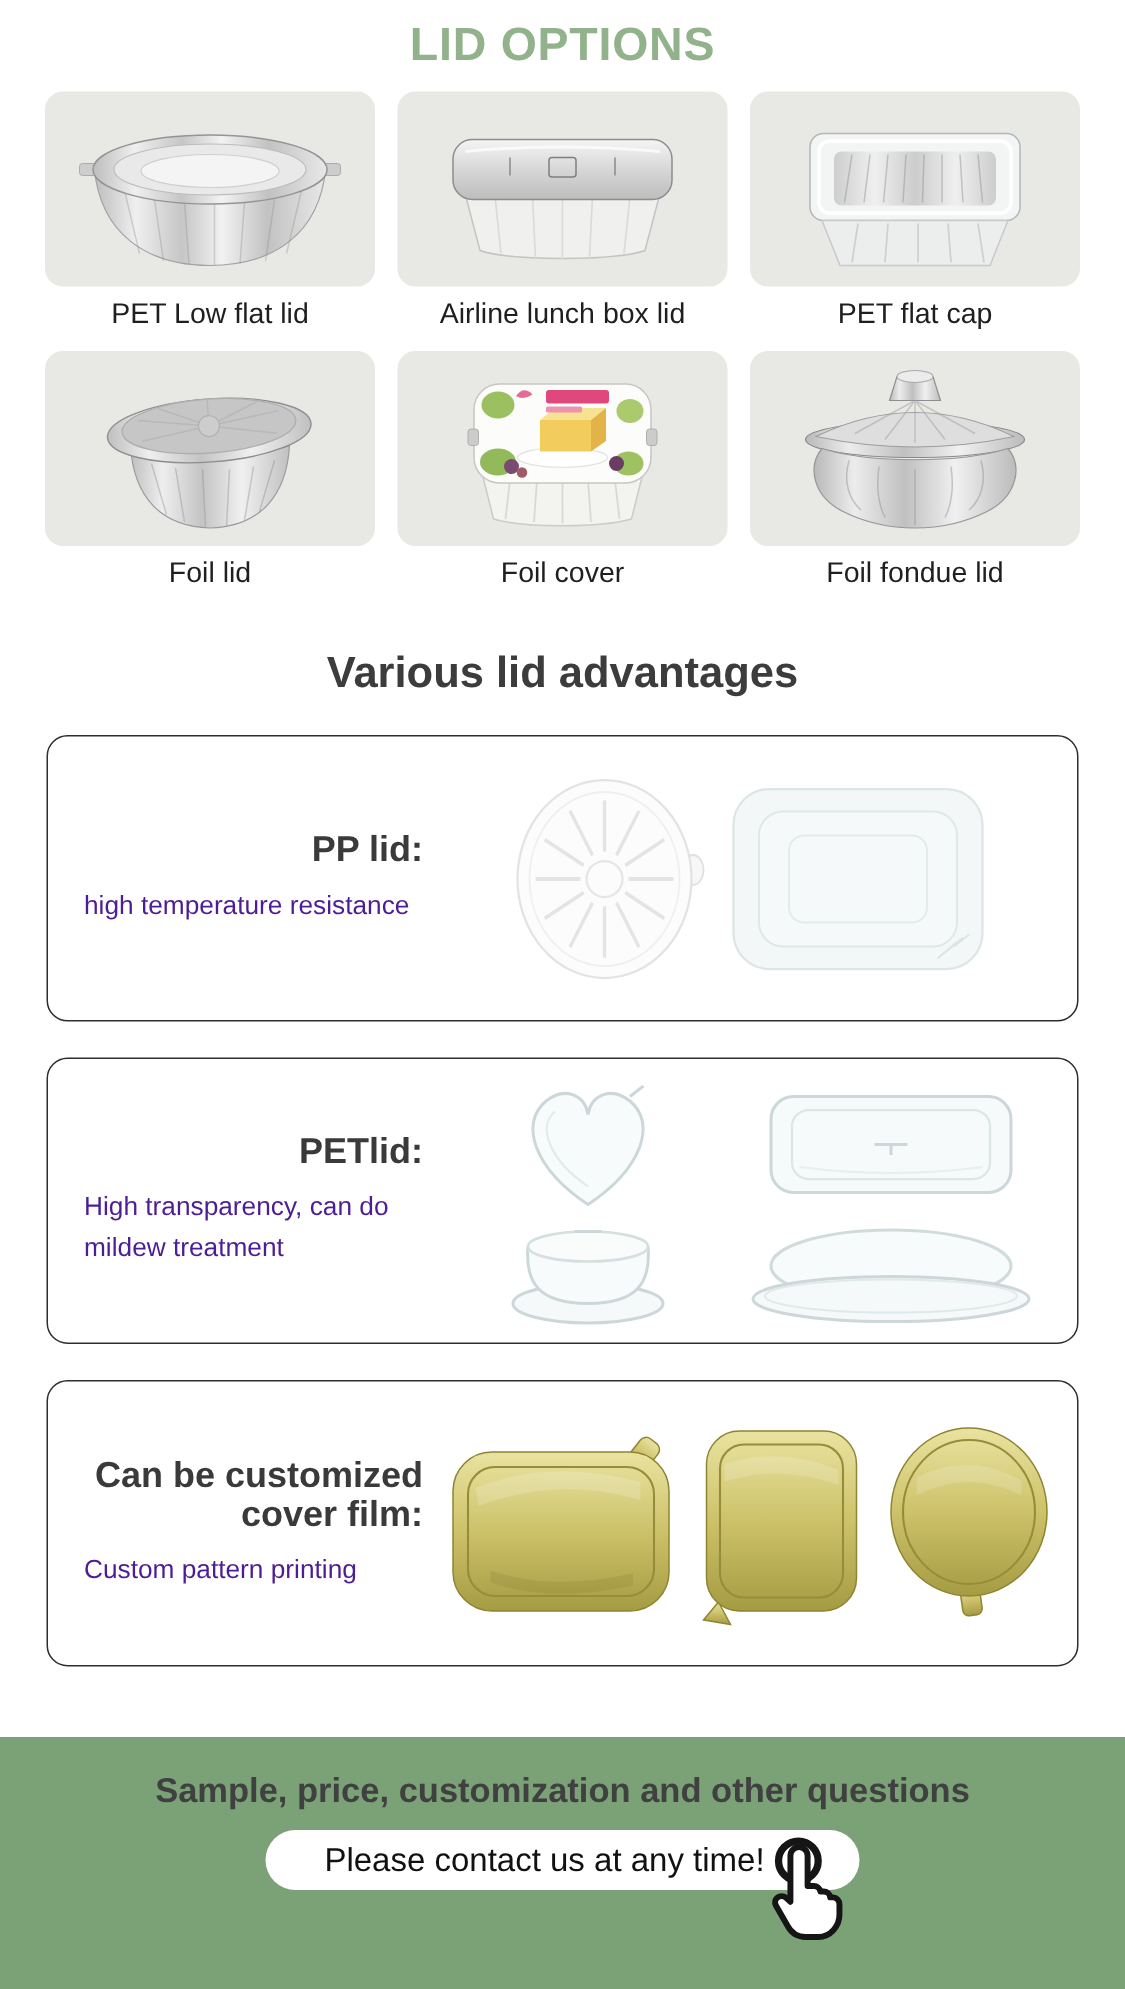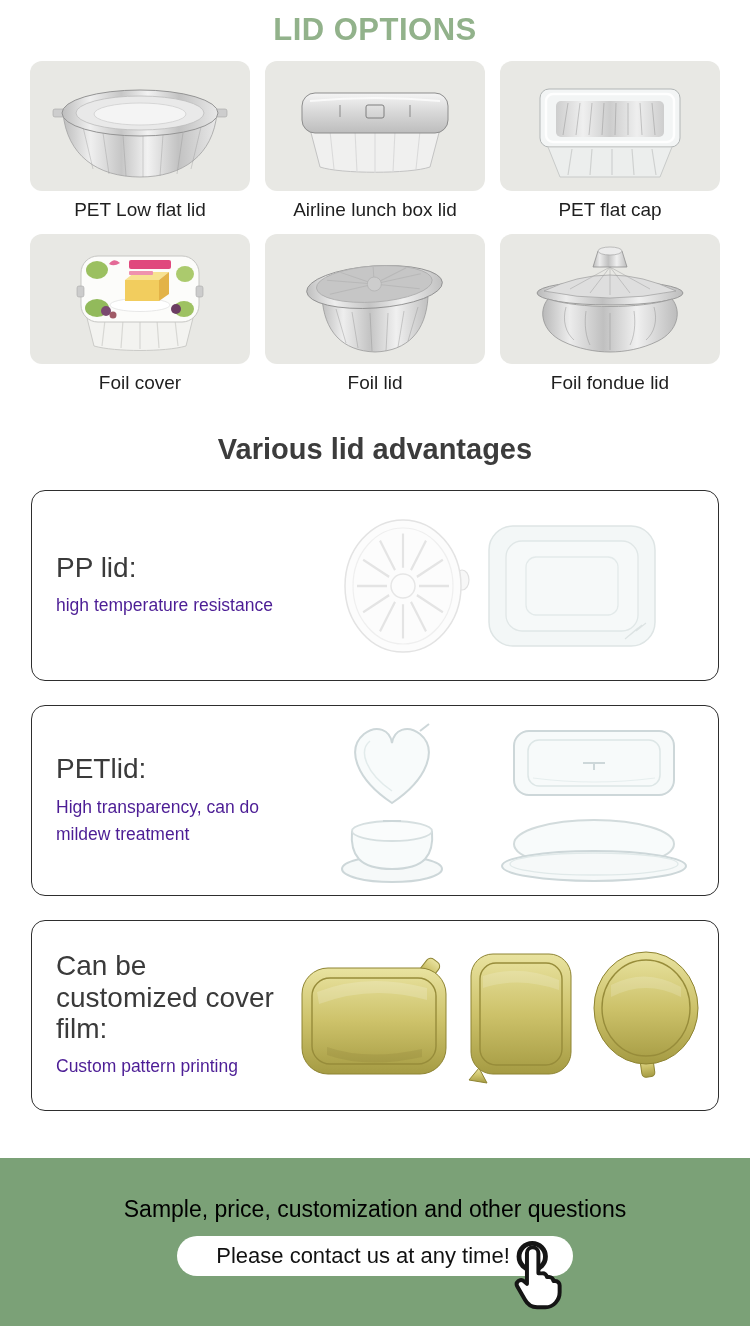--- a/index.html
+++ b/index.html
@@ -19,29 +19,29 @@
   }
   .card-label{text-align:center;font-size:19px;color:#1f1f1f;margin-top:8px;line-height:22px;}
   .section-title{
     text-align:center;font-size:29px;font-weight:bold;color:#3c3c3c;margin:26px 12px 0;line-height:33px;
   }
   .adv-box{
     width:688px;height:191px;margin:24px auto 0;border:1px solid #2e2e2e;border-radius:14px;
     box-sizing:border-box;display:flex;align-items:center;background:#ffffff;
   }
   .adv-text{width:250px;padding-left:24px;box-sizing:border-box;flex:none;}
-  .adv-heading{font-size:28px;font-weight:normal;color:#3a3a3a;line-height:1.12;}
+  .adv-heading{font-size:24px;font-weight:bold;color:#3a3a3a;line-height:1.12;text-align:right;}
   .adv-lines{margin-top:9px;font-size:17.5px;color:#4c1d95;line-height:1.55;}
   .adv-art{flex:1;display:flex;align-items:center;justify-content:center;gap:16px;}
   .adv-art.pet-grid{display:grid;grid-template-columns:180px 208px;justify-items:center;align-items:center;row-gap:2px;column-gap:8px;gap:2px 8px;}
   .adv-art.gold-row{gap:10px;}
   .footer{
     position:absolute;left:0;bottom:0;width:750px;height:168px;background:#7ba177;text-align:center;
   }
-  .footer-q{padding-top:38px;font-size:23px;color:#000000;line-height:26px;}
+  .footer-q{padding-top:22px;font-size:23px;color:#404040;line-height:26px;font-weight:bold;}
   .contact-pill{
     position:relative;width:396px;height:40px;margin:14px auto 0;background:#ffffff;
     border-radius:21px;display:flex;align-items:center;justify-content:center;
     font-size:22px;color:#111111;cursor:pointer;
   }
   .contact-pill .pill-label{padding-right:24px;white-space:nowrap;}
   .tap-hand{position:absolute;right:8px;top:3px;}
 </style>
 </head>
 <body>
@@ -110,20 +110,45 @@
           </defs>
         <rect x="30" y="22" width="140" height="58" rx="9" fill="#f3f5f5" stroke="#b2b6b6" stroke-width="1"></rect>
         <rect x="36" y="27" width="128" height="48" rx="7" fill="none" stroke="#ffffff" stroke-width="2.5" opacity="0.85"></rect>
         <rect x="46" y="34" width="108" height="36" rx="5" fill="url(#c3g)" opacity="0.9"></rect>
         <path d="M58,36 l-5,32 M70,36 l-4,32 M82,36 l-3,32 M94,36 l-2,32 M106,36 l-1,32 M118,36 l0,32 M130,36 l2,32 M142,36 l3,32" stroke="#8f8f8f" stroke-width="1" opacity="0.45" fill="none"></path>
         <path d="M38,80 L162,80 L150,110 L50,110 Z" fill="#eceeed" stroke="#c8cac9" stroke-width="1"></path>
         <path d="M62,82 l-4,26 M82,82 l-2,26 M102,82 l0,26 M122,82 l2,26 M142,82 l4,26" stroke="#cfd1d0" stroke-width="1.2" fill="none"></path>
       </svg>
     </div>
     <div class="card-label">PET flat cap</div>
+  </div>
+
+  <div class="cell">
+    <div class="card">
+      <svg width="190" height="120" viewBox="0 0 190 120">
+        <defs>
+            <linearGradient id="c4g" x1="0" y1="0" x2="1" y2="0">
+          <stop offset="0" stop-color="#bfbfbf"></stop>
+              <stop offset="0.2" stop-color="#eeeeee"></stop>
+          <stop offset="0.45" stop-color="#c4c4c4"></stop>
+              <stop offset="0.7" stop-color="#f0f0f0"></stop>
+              <stop offset="1" stop-color="#c0c0c0"></stop>
+        </linearGradient>
+          </defs>
+        <path d="M42,58 C44,92 62,112 95,113 C128,112 146,92 148,58 C130,66 60,66 42,58 Z" fill="url(#c4g)" stroke="#9b9b9b" stroke-width="0.8"></path>
+        <path d="M56,70 L66,104 M72,73 L78,109 M90,74 L92,112 M108,74 L106,112 M124,72 L118,108 M138,68 L128,102" stroke="#8f8f8f" stroke-width="1" opacity="0.4" fill="none"></path>
+        <g transform="rotate(-4 95 55)">
+          <ellipse cx="95" cy="48" rx="68" ry="21" fill="url(#c4g)" stroke="#8e8e8e" stroke-width="0.9"></ellipse>
+          <ellipse cx="95" cy="45" rx="58" ry="18" fill="#c6c6c6" stroke="#aeaeae" stroke-width="0.9"></ellipse>
+          <path d="M95,45 L48,38 M95,45 L62,31 M95,45 L95,27 M95,45 L128,31 M95,45 L142,38 M95,45 L140,53 M95,45 L50,52" stroke="#b8b8b8" stroke-width="1" fill="none"></path>
+          <circle cx="95" cy="45" r="7" fill="#cdcdcd" stroke="#b2b2b2" stroke-width="0.8"></circle>
+        </g>
+      </svg>
+    </div>
+    <div class="card-label">Foil lid</div>
   </div>
 
   <div class="cell">
     <div class="card">
       <svg width="190" height="122" viewBox="0 0 190 122">
         <path d="M42,80 L148,80 L141,108 C120,114 70,114 49,108 Z" fill="#f3f3f0" stroke="#cbcbc8" stroke-width="1"></path>
         <path d="M60,82 l-3,26 M78,82 l-2,28 M95,82 l0,29 M112,82 l2,28 M130,82 l3,26" stroke="#d8d8d4" stroke-width="1.2" fill="none"></path>
         <rect x="36" y="18" width="118" height="66" rx="17" fill="#fcfcfa" stroke="#c6c6c3" stroke-width="1"></rect>
         <ellipse cx="52" cy="32" rx="11" ry="9" fill="#8ab544" opacity="0.85"></ellipse>
         <ellipse cx="140" cy="36" rx="9" ry="8" fill="#9cc153" opacity="0.85"></ellipse>
@@ -141,45 +166,20 @@
         <path d="M64,26 q5,-7 11,-1 q-6,4 -11,1" fill="#e46a97"></path>
         <rect x="32" y="48" width="7" height="11" rx="2" fill="#cccccc" stroke="#a9a9a9" stroke-width="0.6"></rect>
         <rect x="151" y="48" width="7" height="11" rx="2" fill="#cccccc" stroke="#a9a9a9" stroke-width="0.6"></rect>
       </svg>
     </div>
     <div class="card-label">Foil cover</div>
   </div>
 
   <div class="cell">
     <div class="card">
-      <svg width="190" height="120" viewBox="0 0 190 120">
-        <defs>
-            <linearGradient id="c4g" x1="0" y1="0" x2="1" y2="0">
-          <stop offset="0" stop-color="#bfbfbf"></stop>
-              <stop offset="0.2" stop-color="#eeeeee"></stop>
-          <stop offset="0.45" stop-color="#c4c4c4"></stop>
-              <stop offset="0.7" stop-color="#f0f0f0"></stop>
-              <stop offset="1" stop-color="#c0c0c0"></stop>
-        </linearGradient>
-          </defs>
-        <path d="M42,58 C44,92 62,112 95,113 C128,112 146,92 148,58 C130,66 60,66 42,58 Z" fill="url(#c4g)" stroke="#9b9b9b" stroke-width="0.8"></path>
-        <path d="M56,70 L66,104 M72,73 L78,109 M90,74 L92,112 M108,74 L106,112 M124,72 L118,108 M138,68 L128,102" stroke="#8f8f8f" stroke-width="1" opacity="0.4" fill="none"></path>
-        <g transform="rotate(-4 95 55)">
-          <ellipse cx="95" cy="48" rx="68" ry="21" fill="url(#c4g)" stroke="#8e8e8e" stroke-width="0.9"></ellipse>
-          <ellipse cx="95" cy="45" rx="58" ry="18" fill="#c6c6c6" stroke="#aeaeae" stroke-width="0.9"></ellipse>
-          <path d="M95,45 L48,38 M95,45 L62,31 M95,45 L95,27 M95,45 L128,31 M95,45 L142,38 M95,45 L140,53 M95,45 L50,52" stroke="#b8b8b8" stroke-width="1" fill="none"></path>
-          <circle cx="95" cy="45" r="7" fill="#cdcdcd" stroke="#b2b2b2" stroke-width="0.8"></circle>
-        </g>
-      </svg>
-    </div>
-    <div class="card-label">Foil lid</div>
-  </div>
-
-  <div class="cell">
-    <div class="card">
       <svg width="200" height="124" viewBox="0 0 200 124">
         <defs>
             <linearGradient id="c6g" x1="0" y1="0" x2="1" y2="0">
           <stop offset="0" stop-color="#b9b9b9"></stop>
               <stop offset="0.2" stop-color="#ececec"></stop>
           <stop offset="0.45" stop-color="#c0c0c0"></stop>
               <stop offset="0.7" stop-color="#f0f0f0"></stop>
               <stop offset="1" stop-color="#bcbcbc"></stop>
         </linearGradient>
           </defs>

